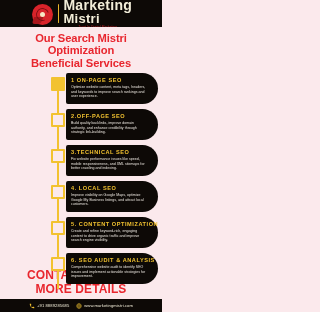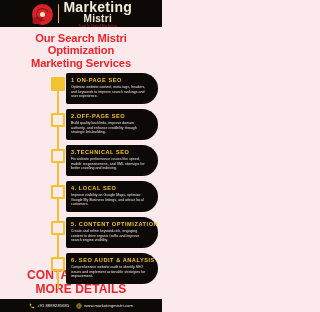--- a/index.html
+++ b/index.html
@@ -36,22 +36,22 @@
   .logo-mark .tail {
     position:absolute; left:3px; top:14px; width:9px; height:7px;
     background:#a8161b; transform:skewX(-20deg); border-radius:0 0 3px 3px;
   }
   .logo-bar { width:1.6px; height:19px; background:#e8b62c; border-radius:1px; }
   .logo-text { display:flex; flex-direction:column; line-height:1; padding-left:2px; }
   .logo-l1 {
     font-size:14px; font-weight:700; color:#f2edd8; letter-spacing:.3px;
   }
   .logo-l2 {
-    font-size:10px; font-weight:700; color:#f2edd8; letter-spacing:.3px;
-    text-align:center;
+    font-size:13px; font-weight:700; color:#f2edd8; letter-spacing:.3px;
+    text-align:left;
   }
   .logo-l3 {
     font-size:2.9px; color:#d8232a; letter-spacing:.25px; text-align:center;
     margin-top:1px;
   }
 
   
   .title {
     text-align:center; color:#e8262e; font-weight:800;
     font-size:11.2px; line-height:12.4px; letter-spacing:-.1px;
@@ -114,21 +114,21 @@
       <div class="logo-text">
         <span class="logo-l1">Marketing</span>
         <span class="logo-l2">Mistri</span>
         <span class="logo-l3">Trust In Digital Marketing</span>
       </div>
     </div>
   </div>
 
   <div class="title">
     <div>Our Search Mistri Optimization</div>
-    <div>Marketing Services</div>
+    <div>Beneficial Services</div>
   </div>
 
   <div class="cards">
     <div class="rail"></div>
 
     <div class="row">
       <div class="marker filled"></div>
       <div class="card">
         <div class="card-title">1 ON-PAGE SEO</div>
         <div class="card-body">Optimize website content, meta tags, headers, and keywords to improve search rankings and user experience.</div>

